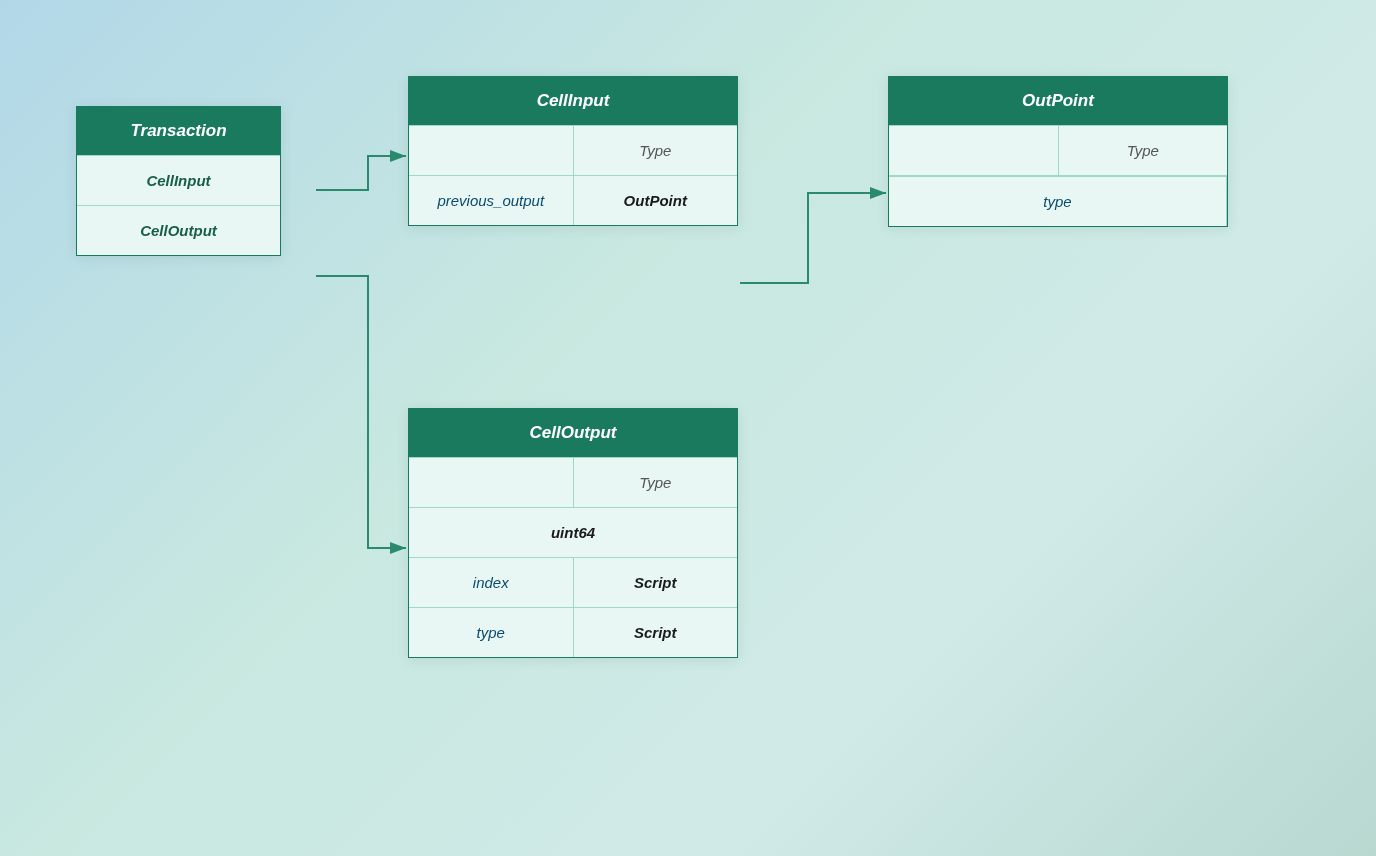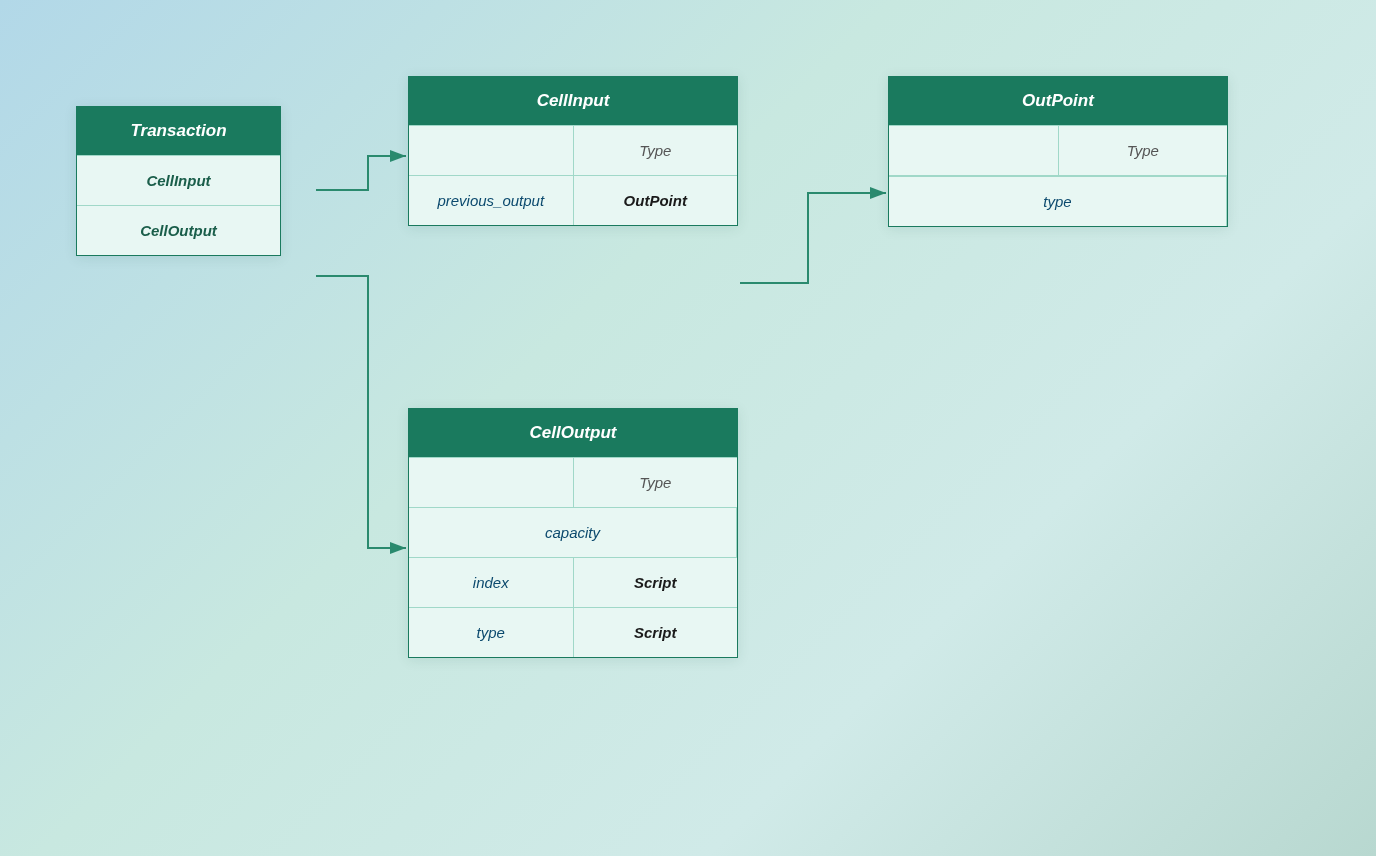--- a/index.html
+++ b/index.html
@@ -195,21 +195,21 @@
   </div>
 
   <div class="entity-table" id="tbl-celloutput">
     <div class="entity-header">CellOutput</div>
     <div class="entity-rows">
       <div class="entity-row">
         <div class="entity-cell field-name"></div>
         <div class="entity-cell type-header">Type</div>
       </div>
       <div class="entity-row">
-        <div class="entity-cell field-name">capacity</div>
+        <div class="entity-cell field-type">uint64</div>
       </div>
       <div class="entity-row">
         <div class="entity-cell field-name">index</div>
         <div class="entity-cell field-type">Script</div>
       </div>
       <div class="entity-row">
         <div class="entity-cell field-name">type</div>
         <div class="entity-cell field-type">Script</div>
       </div>
     </div>

